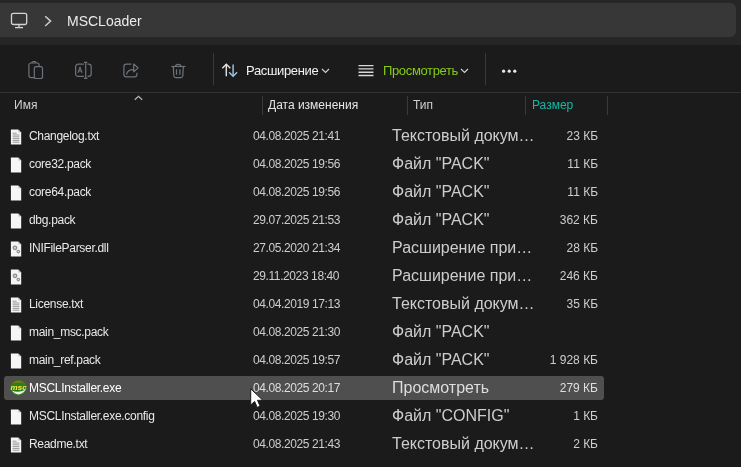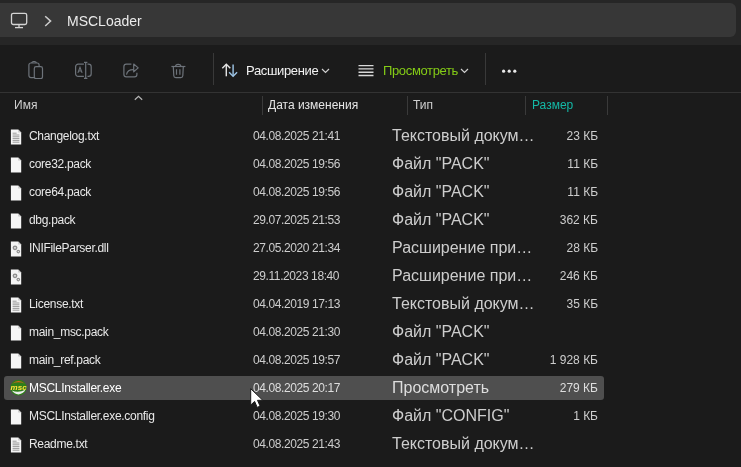--- a/index.html
+++ b/index.html
@@ -229,17 +229,18 @@
   </div>
   <div class="row" style="top:430.5px">
     <svg class="ic" width="16" height="16" viewBox="0 0 16 16">
       <path d="M2.9.4h7.3l3 3v12.2H2.9z" fill="#f4f4f4"></path>
       <path d="M10.2.4l3 3h-3z" fill="#c9c9c9"></path>
       <path d="M4.6 4.2h4M4.6 6h6.8M4.6 7.8h6.8M4.6 9.6h6.8M4.6 11.4h6.8M4.6 13.2h6.8" stroke="#909090" stroke-width="0.9"></path>
     </svg>
     <span class="nm">Readme.txt</span>
     <span class="dt">04.08.2025 21:43</span>
     <span class="tp">Текстовый докум…</span>
+    <span class="sz">2 КБ</span>
   </div>
 
   <svg class="abs" style="left:250px;top:388px" width="14" height="21" viewBox="0 0 14 21">
     <path d="M0.7 0.7v16.4l3.9-3.7 2.6 6 2.9-1.3-2.6-5.8h5.3z" fill="#ffffff" stroke="#1a1a1a" stroke-width="1"></path>
   </svg>
 
 </body></html>

